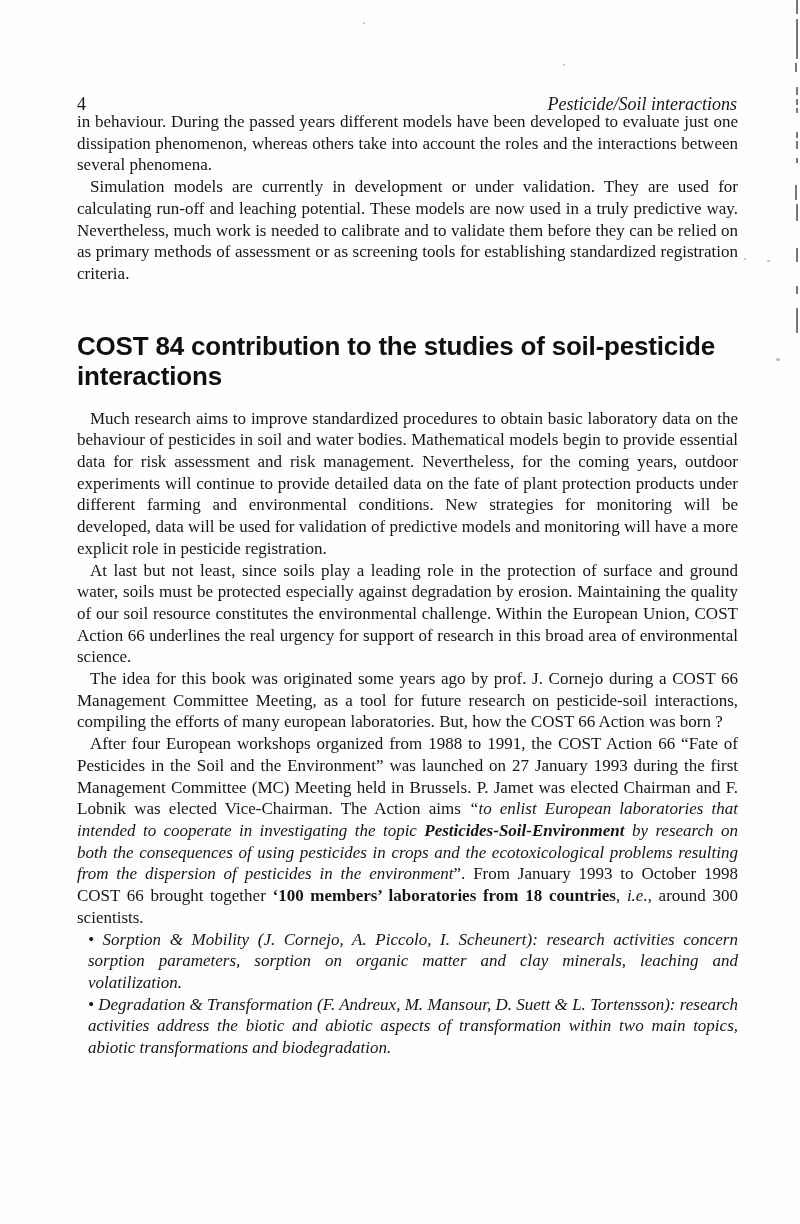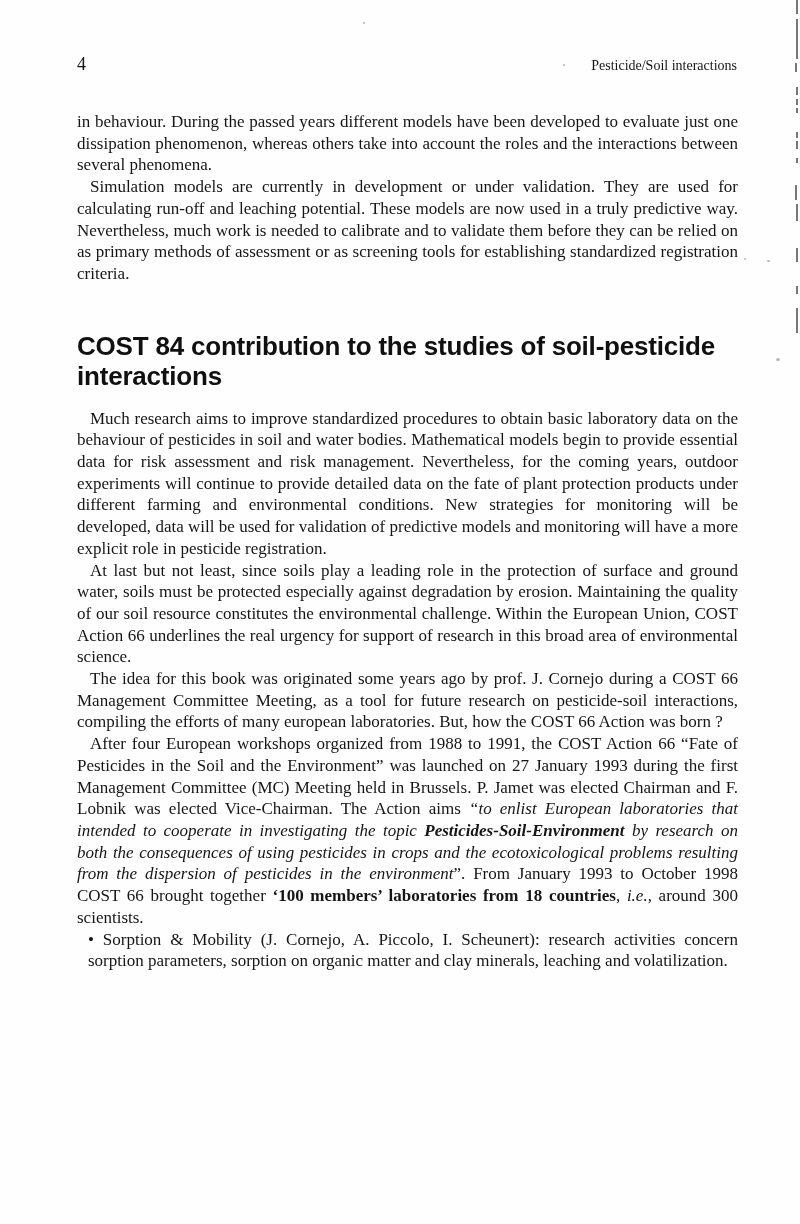--- a/index.html
+++ b/index.html
@@ -13,21 +13,21 @@
   }
   .sheet { position: absolute; inset: 0; }
 
   .page-header {
     position: absolute;
     left: 77px; right: 63px; top: 54px;
     display: flex; justify-content: space-between; align-items: baseline;
     font-size: 18px;
   }
   .page-number { font-style: normal; letter-spacing: 0.5px; }
-  .running-head { font-size: 14px; }
+  .running-head { font-style: italic; font-size: 18px; margin-top: 40px; }
 
   .content {
     position: absolute;
     left: 77px; top: 111px;
     width: 661px;
     font-size: 17px;
     line-height: 21.7px;
     text-align: justify;
   }
   .content p { margin: 0; }
@@ -35,21 +35,21 @@
   .content h2 {
     font-family: "Liberation Sans", sans-serif;
     font-weight: bold;
     font-size: 26px;
     line-height: 30px;
     margin: 46px 0 17px 0;
     text-align: left;
     letter-spacing: -0.2px;
     color: #101010;
   }
-  .content p.bullet { padding-left: 11px; }
+  .content p.bullet { padding-left: 11px; font-style: italic; }
   .run-i  { font-style: italic; }
   .run-b  { font-weight: bold; }
   .run-bi { font-weight: bold; font-style: italic; }
 
   
   .artifact { position: absolute; background: #4a4a4a; }
   .speck { position: absolute; background: #8a8a8a; border-radius: 50%; }
 </style>
 </head>
 <body>
@@ -63,20 +63,21 @@
 
   <div class="content" id="content">
       <p class=""><span>in behaviour. During the passed years different models have been developed to evaluate just one dissipation phenomenon, whereas others take into account the roles and the interactions between several phenomena.</span></p>
       <p class="indent"><span>Simulation models are currently in development or under validation. They are used for calculating run-off and leaching potential. These models are now used in a truly predictive way. Nevertheless, much work is needed to calibrate and to validate them before they can be relied on as primary methods of assessment or as screening tools for establishing standardized registration criteria.</span></p>
       <h2><span>COST 84 contribution to the studies of soil-pesticide interactions</span></h2>
       <p class="indent"><span>Much research aims to improve standardized procedures to obtain basic laboratory data on the behaviour of pesticides in soil and water bodies. Mathematical models begin to provide essential data for risk assessment and risk management. Nevertheless, for the coming years, outdoor experiments will continue to provide detailed data on the fate of plant protection products under different farming and environmental conditions. New strategies for monitoring will be developed, data will be used for validation of predictive models and monitoring will have a more explicit role in pesticide registration.</span></p>
       <p class="indent"><span>At last but not least, since soils play a leading role in the protection of surface and ground water, soils must be protected especially against degradation by erosion. Maintaining the quality of our soil resource constitutes the environmental challenge. Within the European Union, COST Action 66 underlines the real urgency for support of research in this broad area of environmental science.</span></p>
       <p class="indent"><span>The idea for this book was originated some years ago by prof. J. Cornejo during a COST 66 Management Committee Meeting, as a tool for future research on pesticide-soil interactions, compiling the efforts of many european laboratories. But, how the COST 66 Action was born ?</span></p>
       <p class="indent"><span>After four European workshops organized from 1988 to 1991, the COST Action 66 “Fate of Pesticides in the Soil and the Environment” was launched on 27 January 1993 during the first Management Committee (MC) Meeting held in Brussels. P. Jamet was elected Chairman and F. Lobnik was elected Vice-Chairman. The Action aims </span><span class="run-i">“to enlist European laboratories that intended to cooperate in investigating the topic </span><span class="run-bi">Pesticides-Soil-Environment</span><span class="run-i"> by research on both the consequences of using pesticides in crops and the ecotoxicological problems resulting from the dispersion of pesticides in the environment</span><span>”. From January 1993 to October 1998 COST 66 brought together </span><span class="run-b">‘100 members’ laboratories from 18 countries</span><span>, </span><span class="run-i">i.e.</span><span>, around 300 scientists.</span></p>
       <p class="bullet"><span>• Sorption &amp; Mobility (J. Cornejo, A. Piccolo, I. Scheunert): research activities concern sorption parameters, sorption on organic matter and clay minerals, leaching and volatilization.</span></p>
+      <p class="bullet"><span>• Degradation &amp; Transformation (F. Andreux, M. Mansour, D. Suett &amp; L. Tortensson): research activities address the biotic and abiotic aspects of transformation within two main topics, abiotic transformations and biodegradation.</span></p>
     </div>
 
   <div id="artifacts">
       <div class="artifact" style="left: 796px; top: 0px; width: 2px; height: 14px; opacity: 0.75;"></div>
       <div class="artifact" style="left: 796px; top: 19px; width: 2px; height: 40px; opacity: 0.75;"></div>
       <div class="artifact" style="left: 795px; top: 63px; width: 2px; height: 9px; opacity: 0.75;"></div>
       <div class="artifact" style="left: 796px; top: 87px; width: 2px; height: 8px; opacity: 0.75;"></div>
       <div class="artifact" style="left: 796px; top: 99px; width: 2px; height: 6px; opacity: 0.75;"></div>
       <div class="artifact" style="left: 796px; top: 108px; width: 2px; height: 5px; opacity: 0.75;"></div>
       <div class="artifact" style="left: 796px; top: 132px; width: 2px; height: 6px; opacity: 0.75;"></div>

